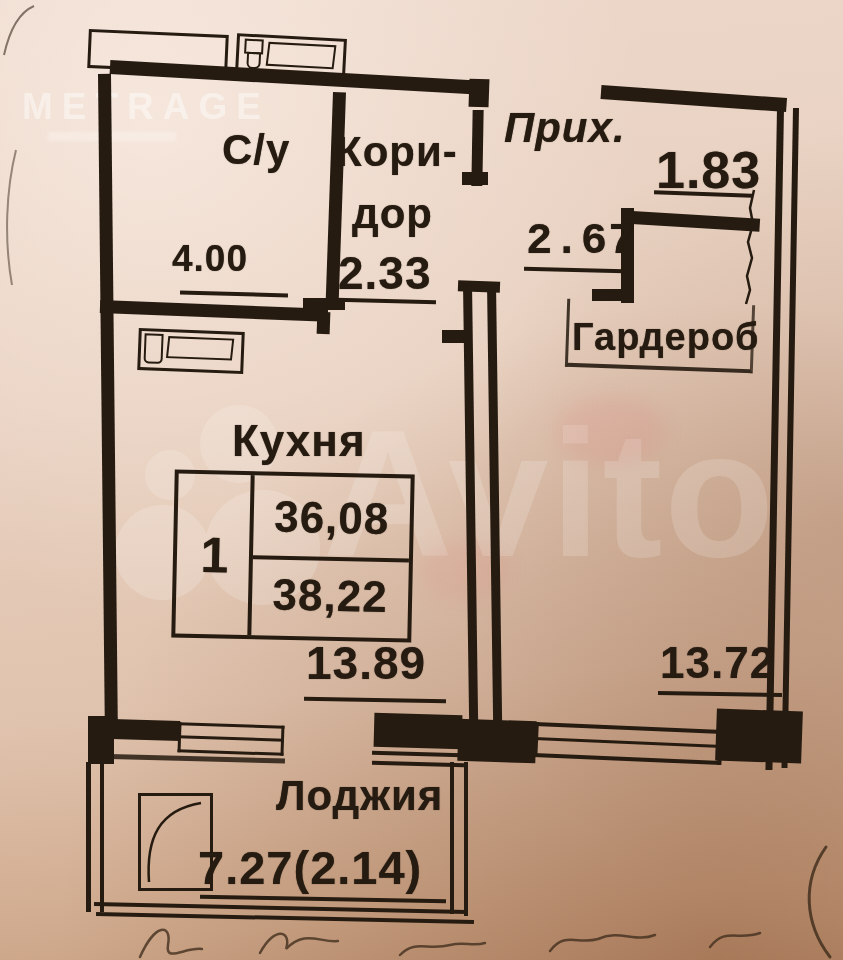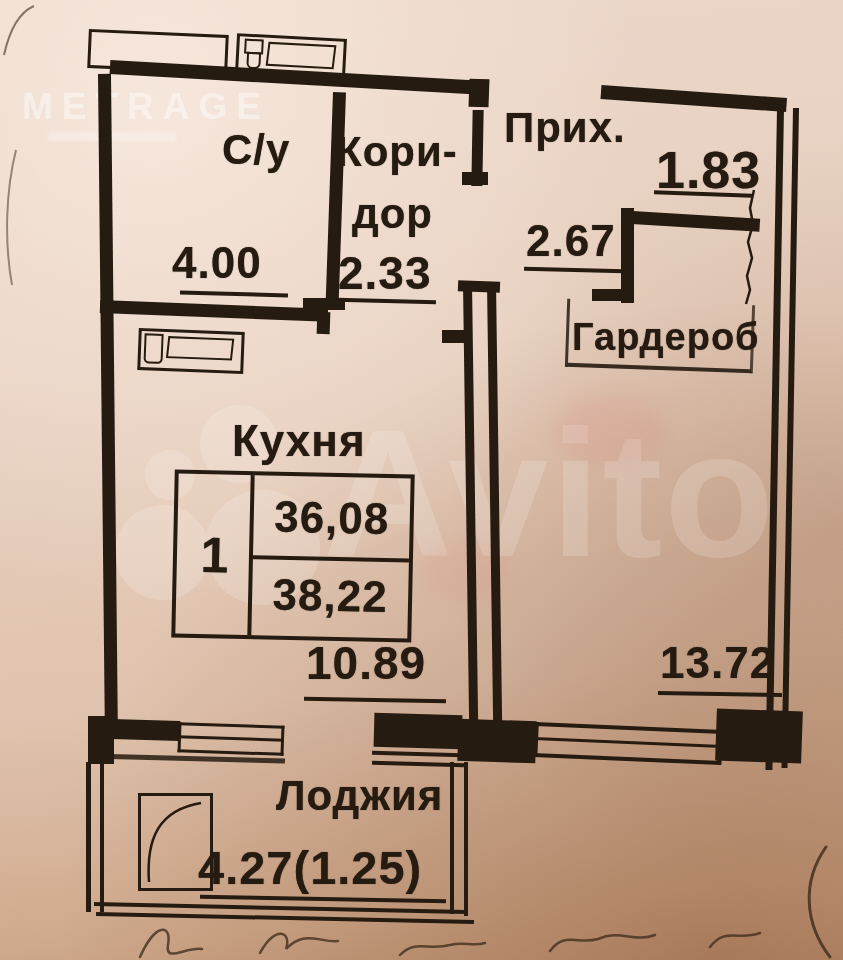--- a/index.html
+++ b/index.html
@@ -129,47 +129,47 @@
 
   <div class="abs" style="left:173px;top:472px;width:232px;height:160px;border:4px solid #261b10;transform:rotate(1.2deg);">
     <div class="abs ink" style="left:72px;top:0;width:4px;height:160px;"></div>
     <div class="abs ink" style="left:76px;top:80px;width:156px;height:4px;"></div>
     <div class="lbl" style="left:8px;top:52px;width:60px;font-size:50px;text-align:center;">1</div>
     <div class="lbl" style="left:80px;top:16px;width:148px;font-size:44px;text-align:center;">36,08</div>
     <div class="lbl" style="left:80px;top:94px;width:148px;font-size:44px;text-align:center;">38,22</div>
   </div>
 
   <div class="lbl" style="left:186px;top:126px;font-size:42px;margin-left:36px;">С/у</div>
-  <div class="lbl" style="left:172px;top:238px;font-size:44px;">4.00</div>
+  <div class="lbl" style="left:172px;top:238px;font-size:37px;">4.00</div>
   <div class="uline" style="left:180px;top:292px;width:108px;transform:rotate(1.5deg);"></div>
 
   <div class="lbl" style="left:352px;top:190px;font-size:42px;">дор</div>
   <div class="lbl" style="left:336px;top:128px;font-size:42px;">Кори-</div>
   <div class="lbl" style="left:338px;top:246px;font-size:46px;">2.33</div>
   <div class="uline" style="left:336px;top:299px;width:100px;transform:rotate(1.5deg);"></div>
 
-  <div class="lbl" style="left:504px;top:104px;font-size:42px;">Прих.</div>
+  <div class="lbl" style="left:504px;top:104px;font-size:42px;font-style:italic;">Прих.</div>
   <div class="lbl" style="left:656px;top:140px;font-size:52px;">1.83</div>
   <div class="uline" style="left:654px;top:192px;width:98px;transform:rotate(2deg);"></div>
-  <div class="lbl" style="left:526px;top:216px;font-size:44px;">2.67</div>
+  <div class="lbl" style="left:526px;top:216px;font-size:44px;font-family:Liberation Mono, monospace;">2.67</div>
   <div class="uline" style="left:524px;top:268px;width:100px;transform:rotate(1.5deg);"></div>
 
   <div class="lbl" style="left:232px;top:416px;font-size:44px;">Кухня</div>
 
   <div class="lbl" style="left:572px;top:316px;font-size:38px;">Гардероб</div>
-  <div class="lbl" style="left:306px;top:636px;font-size:46px;">10.89</div>
+  <div class="lbl" style="left:306px;top:636px;font-size:46px;">13.89</div>
   <div class="uline" style="left:304px;top:698px;width:142px;transform:rotate(1deg);"></div>
 
   <div class="abs" style="left:545px;top:444px;width:180px;text-align:center;">
   </div>
   <div class="lbl" style="left:660px;top:638px;font-size:44px;">13.72</div>
   <div class="uline" style="left:658px;top:692px;width:124px;transform:rotate(1deg);"></div>
 
   <div class="lbl" style="left:276px;top:772px;font-size:42px;">Лоджия</div>
-  <div class="lbl" style="left:198px;top:840px;font-size:47px;">4.27(1.25)</div>
+  <div class="lbl" style="left:198px;top:840px;font-size:47px;">7.27(2.14)</div>
   <div class="uline" style="left:200px;top:897px;width:246px;transform:rotate(1deg);"></div>
 
   <svg style="left:110px;top:895px;width:740px;height:65px;" viewBox="0 0 740 65">
     <g stroke="#43301f" stroke-width="2.5" fill="none" opacity="0.8" stroke-linecap="round">
       <path d="M30,62 C45,28 62,28 58,50 C55,68 75,52 92,54"></path>
       <path d="M150,58 C165,30 182,36 176,54 C195,34 210,48 228,46"></path>
       <path d="M290,60 C305,44 318,56 340,50 C355,46 362,52 375,48"></path>
       <path d="M440,56 C455,36 468,50 488,44 C510,34 525,48 545,40"></path>
       <path d="M600,52 C615,32 628,46 650,38"></path>
     </g>

